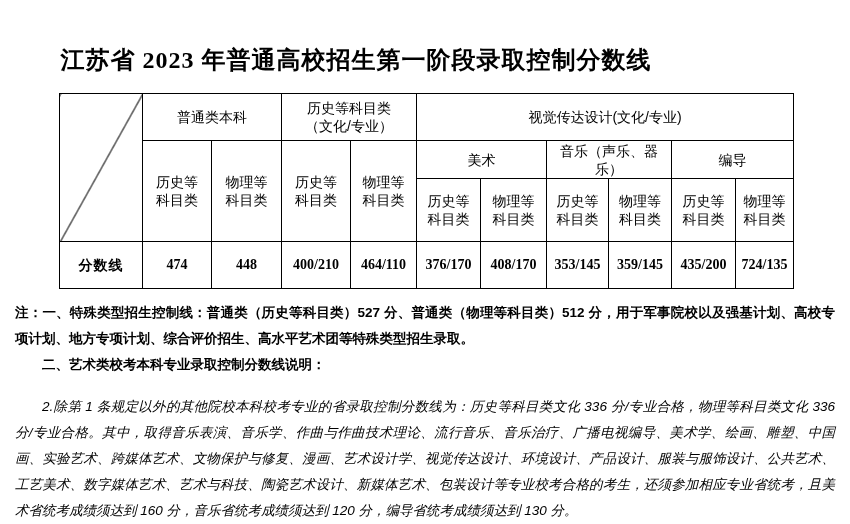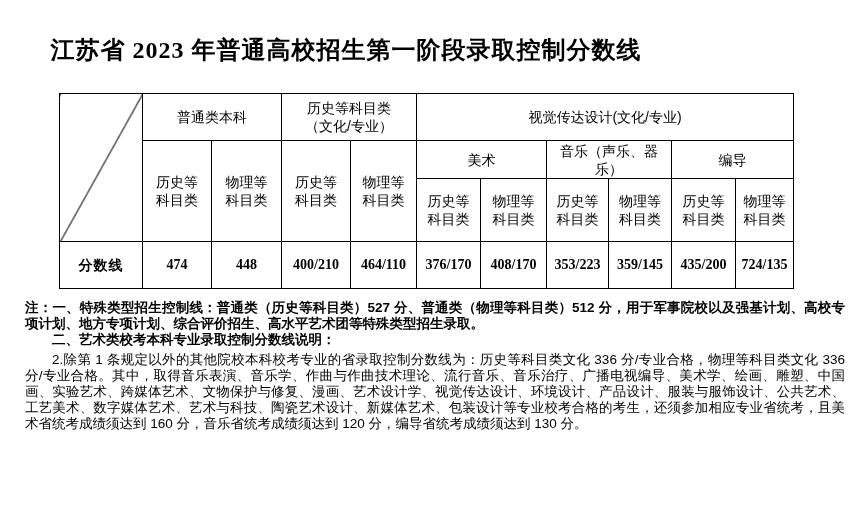--- a/index.html
+++ b/index.html
@@ -16,21 +16,21 @@
     position: relative;
     width: 850px;
     height: 524px;
     background: #fff;
   }
   .title {
     position: absolute;
     top: 34px;
     left: 0;
     width: 692px;
-    margin: 0;
+    margin: 10px;
     text-align: center;
     font-family: "Liberation Serif", "DejaVu Serif", serif;
     font-weight: bold;
     font-size: 24px;
     letter-spacing: 1px;
   }
   table.score-table {
     position: absolute;
     top: 93px;
     left: 59px;
@@ -65,28 +65,28 @@
     letter-spacing: 1px;
   }
   .score {
     font-family: "Liberation Serif", "DejaVu Serif", serif;
     font-weight: bold;
     font-size: 16px;
   }
   .notes {
     position: absolute;
     top: 300px;
-    left: 25px;
+    left: 15px;
     width: 820px;
     text-align: justify;
     font-size: 13.5px;
-    line-height: 16px;
+    line-height: 26px;
   }
   .notes p { margin: 0; }
-  .notes p.gap { margin-top: 4px; }
+  .notes p.gap { margin-top: 16px; font-style: italic; }
   .bold { font-weight: bold; }
   .ind { text-indent: 2em; }
 </style>
 </head>
 <body>
 
 <div class="page">
 
   <h1 class="title">江苏省 2023 年普通高校招生第一阶段录取控制分数线</h1>
 
@@ -140,21 +140,21 @@
 科目类</td>
       </tr>
       <tr class="r4">
         <td class="rowlabel">分数线</td>
         <td class="score">474</td>
         <td class="score">448</td>
         <td class="score">400/210</td>
         <td class="score">464/110</td>
         <td class="score">376/170</td>
         <td class="score">408/170</td>
-        <td class="score">353/223</td>
+        <td class="score">353/145</td>
         <td class="score">359/145</td>
         <td class="score">435/200</td>
         <td class="score">724/135</td>
       </tr>
     </tbody>
   </table>
 
   <div class="notes">
     <p class="bold">注：一、特殊类型招生控制线：普通类（历史等科目类）527 分、普通类（物理等科目类）512 分，用于军事院校以及强基计划、高校专项计划、地方专项计划、综合评价招生、高水平艺术团等特殊类型招生录取。</p>
     <p class="bold ind">二、艺术类校考本科专业录取控制分数线说明：</p>

